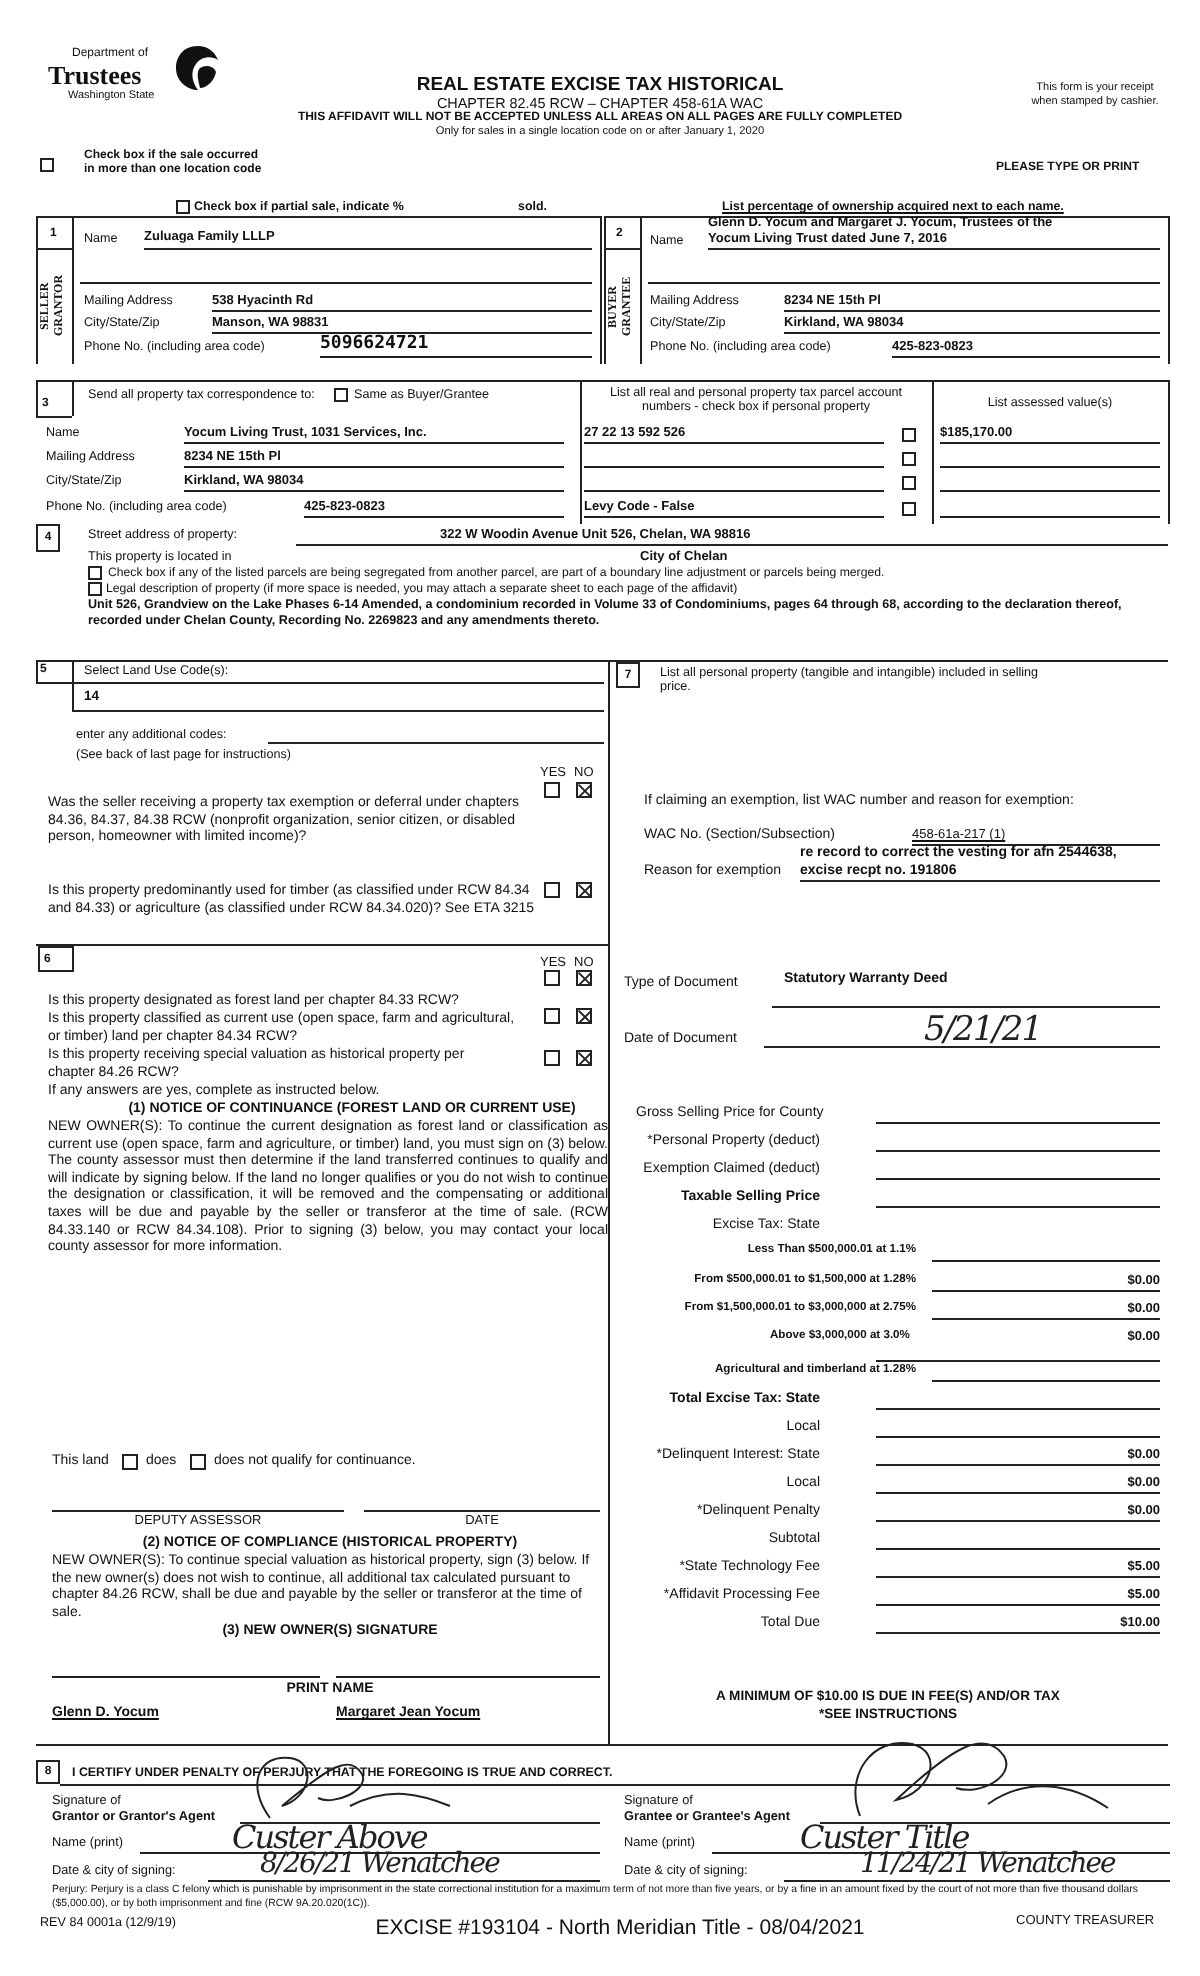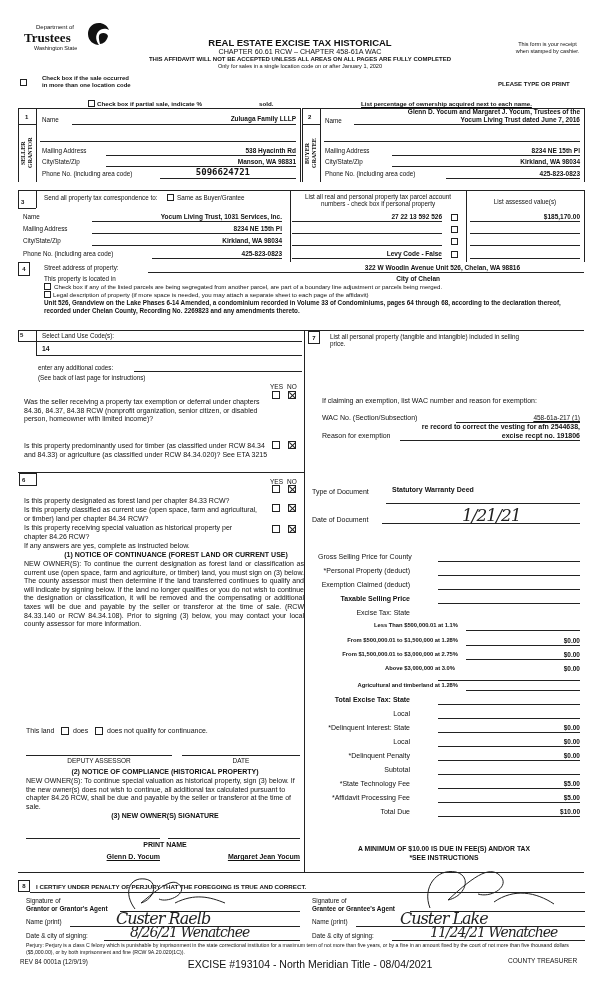--- a/index.html
+++ b/index.html
@@ -10,41 +10,41 @@
 .c{text-align:center}
 .r{text-align:right}
 .line{position:absolute;border-bottom:1px solid #222;height:0}
 .vline{position:absolute;border-left:1px solid #222;width:0}
 .cb{position:absolute;width:7px;height:7px;border:1px solid #222;background:#fff}
 .cbx{position:absolute;width:8px;height:8px;border:1px solid #222;background:#fff}
 .cbx::before,.cbx::after{content:"";position:absolute;left:3px;top:-1px;width:1px;height:9px;background:#222}
 .cbx::before{transform:rotate(45deg)}
 .cbx::after{transform:rotate(-45deg)}
 .num{position:absolute;width:12px;height:14px;border:1px solid #222;font-size:6px;font-weight:bold;text-align:center;line-height:12px;background:#fff}
-.val{position:absolute;font-weight:bold;font-size:6.5px;text-align:right;white-space:nowrap}
+.val{position:absolute;font-weight:bold;font-size:6.5px;text-align:left;white-space:nowrap}
 .lbl{position:absolute;white-space:nowrap}
 .vert{position:absolute;writing-mode:vertical-rl;transform:rotate(180deg);font-weight:bold;font-size:6px;font-family:"Liberation Serif",serif;text-align:center;line-height:7px}
 .q{font-size:7px;line-height:8.6px}
 .sig{position:absolute;font-family:"DejaVu Serif",serif;font-style:italic;color:#222;font-size:16px;letter-spacing:-1px;white-space:nowrap}
 </style>
 </head>
 <body>
 
 <div class="abs" style="left:22px;top:24px;width:95px;height:30px">
   <div class="abs" style="left:14px;top:0;font-size:6px">Department of</div>
   <div class="abs b" style="left:2px;top:6px;font-size:13px;font-family:'Liberation Serif',serif">Trustees</div>
   <div class="abs" style="left:12px;top:21px;font-size:5.5px">Washington State</div>
   <svg class="abs" style="left:64px;top:-3px" width="26" height="26" viewBox="0 0 26 26">
     <path d="M13 2 C5 2 2 8 2 13 C2 20 8 24 13 24 C10 20 9 15 12 11 C15 7 20 7 23 9 C21 4 17 2 13 2Z" fill="#111"></path>
     <path d="M14 13 C17 11 21 12 22 15 C21 20 17 23 14 23 C13 19 12 15 14 13Z" fill="#111"></path>
   </svg>
 </div>
 
 <div class="abs c b" style="left:150px;top:37px;width:300px;font-size:9.5px">REAL ESTATE EXCISE TAX HISTORICAL</div>
-<div class="abs c" style="left:150px;top:47px;width:300px;font-size:7.2px">CHAPTER 60.61 RCW – CHAPTER 458-61A WAC</div>
+<div class="abs c" style="left:150px;top:47px;width:300px;font-size:7.2px">CHAPTER 82.45 RCW – CHAPTER 458-61A WAC</div>
 <div class="abs c b" style="left:110px;top:56px;width:380px;font-size:6px">THIS AFFIDAVIT WILL NOT BE ACCEPTED UNLESS ALL AREAS ON ALL PAGES ARE FULLY COMPLETED</div>
 <div class="abs c" style="left:150px;top:63px;width:300px;font-size:5.6px">Only for sales in a single location code on or after January 1, 2020</div>
 <div class="abs c" style="left:500px;top:41px;width:95px;font-size:5.5px;line-height:7px">
   <div>This form is your receipt</div>
   <div>when stamped by cashier.</div>
 </div>
 <div class="cb" style="left:20px;top:79px"></div>
 <div class="abs b" style="left:42px;top:75px;font-size:6px;line-height:7px">
   <div>Check box if the sale occurred</div>
   <div>in more than one location code</div>
@@ -238,21 +238,21 @@
 <div class="lbl q" style="left:322px;top:432px">Reason for exemption</div>
 <div class="line" style="left:400px;top:440px;width:180px"></div>
 <div class="val" style="left:400px;top:423px;width:180px;font-size:7px">re record to correct the vesting for afn 2544638,</div>
 <div class="val" style="left:400px;top:432px;width:180px;font-size:7px">excise recpt no. 191806</div>
 
 <div class="lbl q" style="left:312px;top:488px">Type of Document</div>
 <div class="val" style="left:392px;top:486px;font-size:7px">Statutory Warranty Deed</div>
 <div class="line" style="left:386px;top:503px;width:194px"></div>
 <div class="lbl q" style="left:312px;top:516px">Date of Document</div>
 <div class="line" style="left:382px;top:523px;width:198px"></div>
-<div class="sig" style="left:462px;top:505px;font-size:17px">1/21/21</div>
+<div class="sig" style="left:462px;top:505px;font-size:17px">5/21/21</div>
 
 <div id="tax-rows">
     <div class="abs" style="left: 318px; top: 553px; width: 92px; font-size: 7px; text-align: right; white-space: nowrap;">Gross Selling Price for County</div>
     <div class="line" style="left: 438px; top: 561px; width: 142px;"></div>
     <div class="abs r b" style="left: 438px; top: 553px; width: 142px; font-size: 6.5px;"></div>
     <div class="abs" style="left: 318px; top: 567px; width: 92px; font-size: 7px; text-align: right; white-space: nowrap;">*Personal Property (deduct)</div>
     <div class="line" style="left: 438px; top: 575px; width: 142px;"></div>
     <div class="abs r b" style="left: 438px; top: 567px; width: 142px; font-size: 6.5px;"></div>
     <div class="abs" style="left: 318px; top: 581px; width: 92px; font-size: 7px; text-align: right; white-space: nowrap;">Exemption Claimed (deduct)</div>
     <div class="line" style="left: 438px; top: 589px; width: 142px;"></div>
@@ -320,34 +320,34 @@
   <div class="b">Grantor or Grantor's Agent</div>
 </div>
 <div class="line" style="left:120px;top:911px;width:180px"></div>
 <div class="lbl" style="left:26px;top:918px;font-size:6.4px">Name (print)</div>
 <div class="line" style="left:70px;top:926px;width:230px"></div>
 <div class="lbl" style="left:26px;top:932px;font-size:6.4px">Date &amp; city of signing:</div>
 <div class="line" style="left:104px;top:940px;width:196px"></div>
 <svg class="abs" style="left:115px;top:873px" width="120" height="40" viewBox="0 0 120 40">
   <path d="M20 36 C8 20 14 4 30 6 C44 8 40 26 26 30 C50 10 60 4 66 14 C70 22 52 30 44 26 M60 30 C80 20 95 24 110 30" fill="none" stroke="#222" stroke-width="1"></path>
 </svg>
-<div class="sig" style="left:116px;top:909px">Custer Raelb</div>
+<div class="sig" style="left:116px;top:909px">Custer Above</div>
 <div class="sig" style="left:130px;top:924px;font-size:14px">8/26/21 Wenatchee</div>
 
 <div class="abs" style="left:312px;top:897px;line-height:7.5px;font-size:6.4px">
   <div>Signature of</div>
   <div class="b">Grantee or Grantee's Agent</div>
 </div>
 <div class="line" style="left:410px;top:911px;width:175px"></div>
 <div class="lbl" style="left:312px;top:918px;font-size:6.4px">Name (print)</div>
 <div class="line" style="left:356px;top:926px;width:229px"></div>
 <div class="lbl" style="left:312px;top:932px;font-size:6.4px">Date &amp; city of signing:</div>
 <div class="line" style="left:392px;top:940px;width:193px"></div>
 <svg class="abs" style="left:420px;top:862px" width="140" height="50" viewBox="0 0 140 50">
   <path d="M10 46 C2 26 16 6 36 10 C52 14 46 34 28 38 C56 12 72 2 82 16 C88 26 70 36 58 32 M74 40 C94 26 116 30 134 42" fill="none" stroke="#222" stroke-width="1"></path>
 </svg>
-<div class="sig" style="left:400px;top:909px">Custer Lake</div>
+<div class="sig" style="left:400px;top:909px">Custer Title</div>
 <div class="sig" style="left:430px;top:924px;font-size:14px">11/24/21 Wenatchee</div>
 
 <div class="abs b" style="left:26px;top:942px;width:565px;font-size:5.2px;line-height:6.5px;font-weight:normal">Perjury: Perjury is a class C felony which is punishable by imprisonment in the state correctional institution for a maximum term of not more than five years, or by a fine in an amount fixed by the court of not more than five thousand dollars ($5,000.00), or by both imprisonment and fine (RCW 9A.20.020(1C)).</div>
 <div class="lbl" style="left:20px;top:958px;font-size:6.3px">REV 84 0001a (12/9/19)</div>
 <div class="lbl" style="left:508px;top:957px;font-size:6.5px">COUNTY TREASURER</div>
 <div class="abs c" style="left:150px;top:958px;width:320px;font-size:10.5px">EXCISE #193104 - North Meridian Title - 08/04/2021</div>
 
 </body></html>

